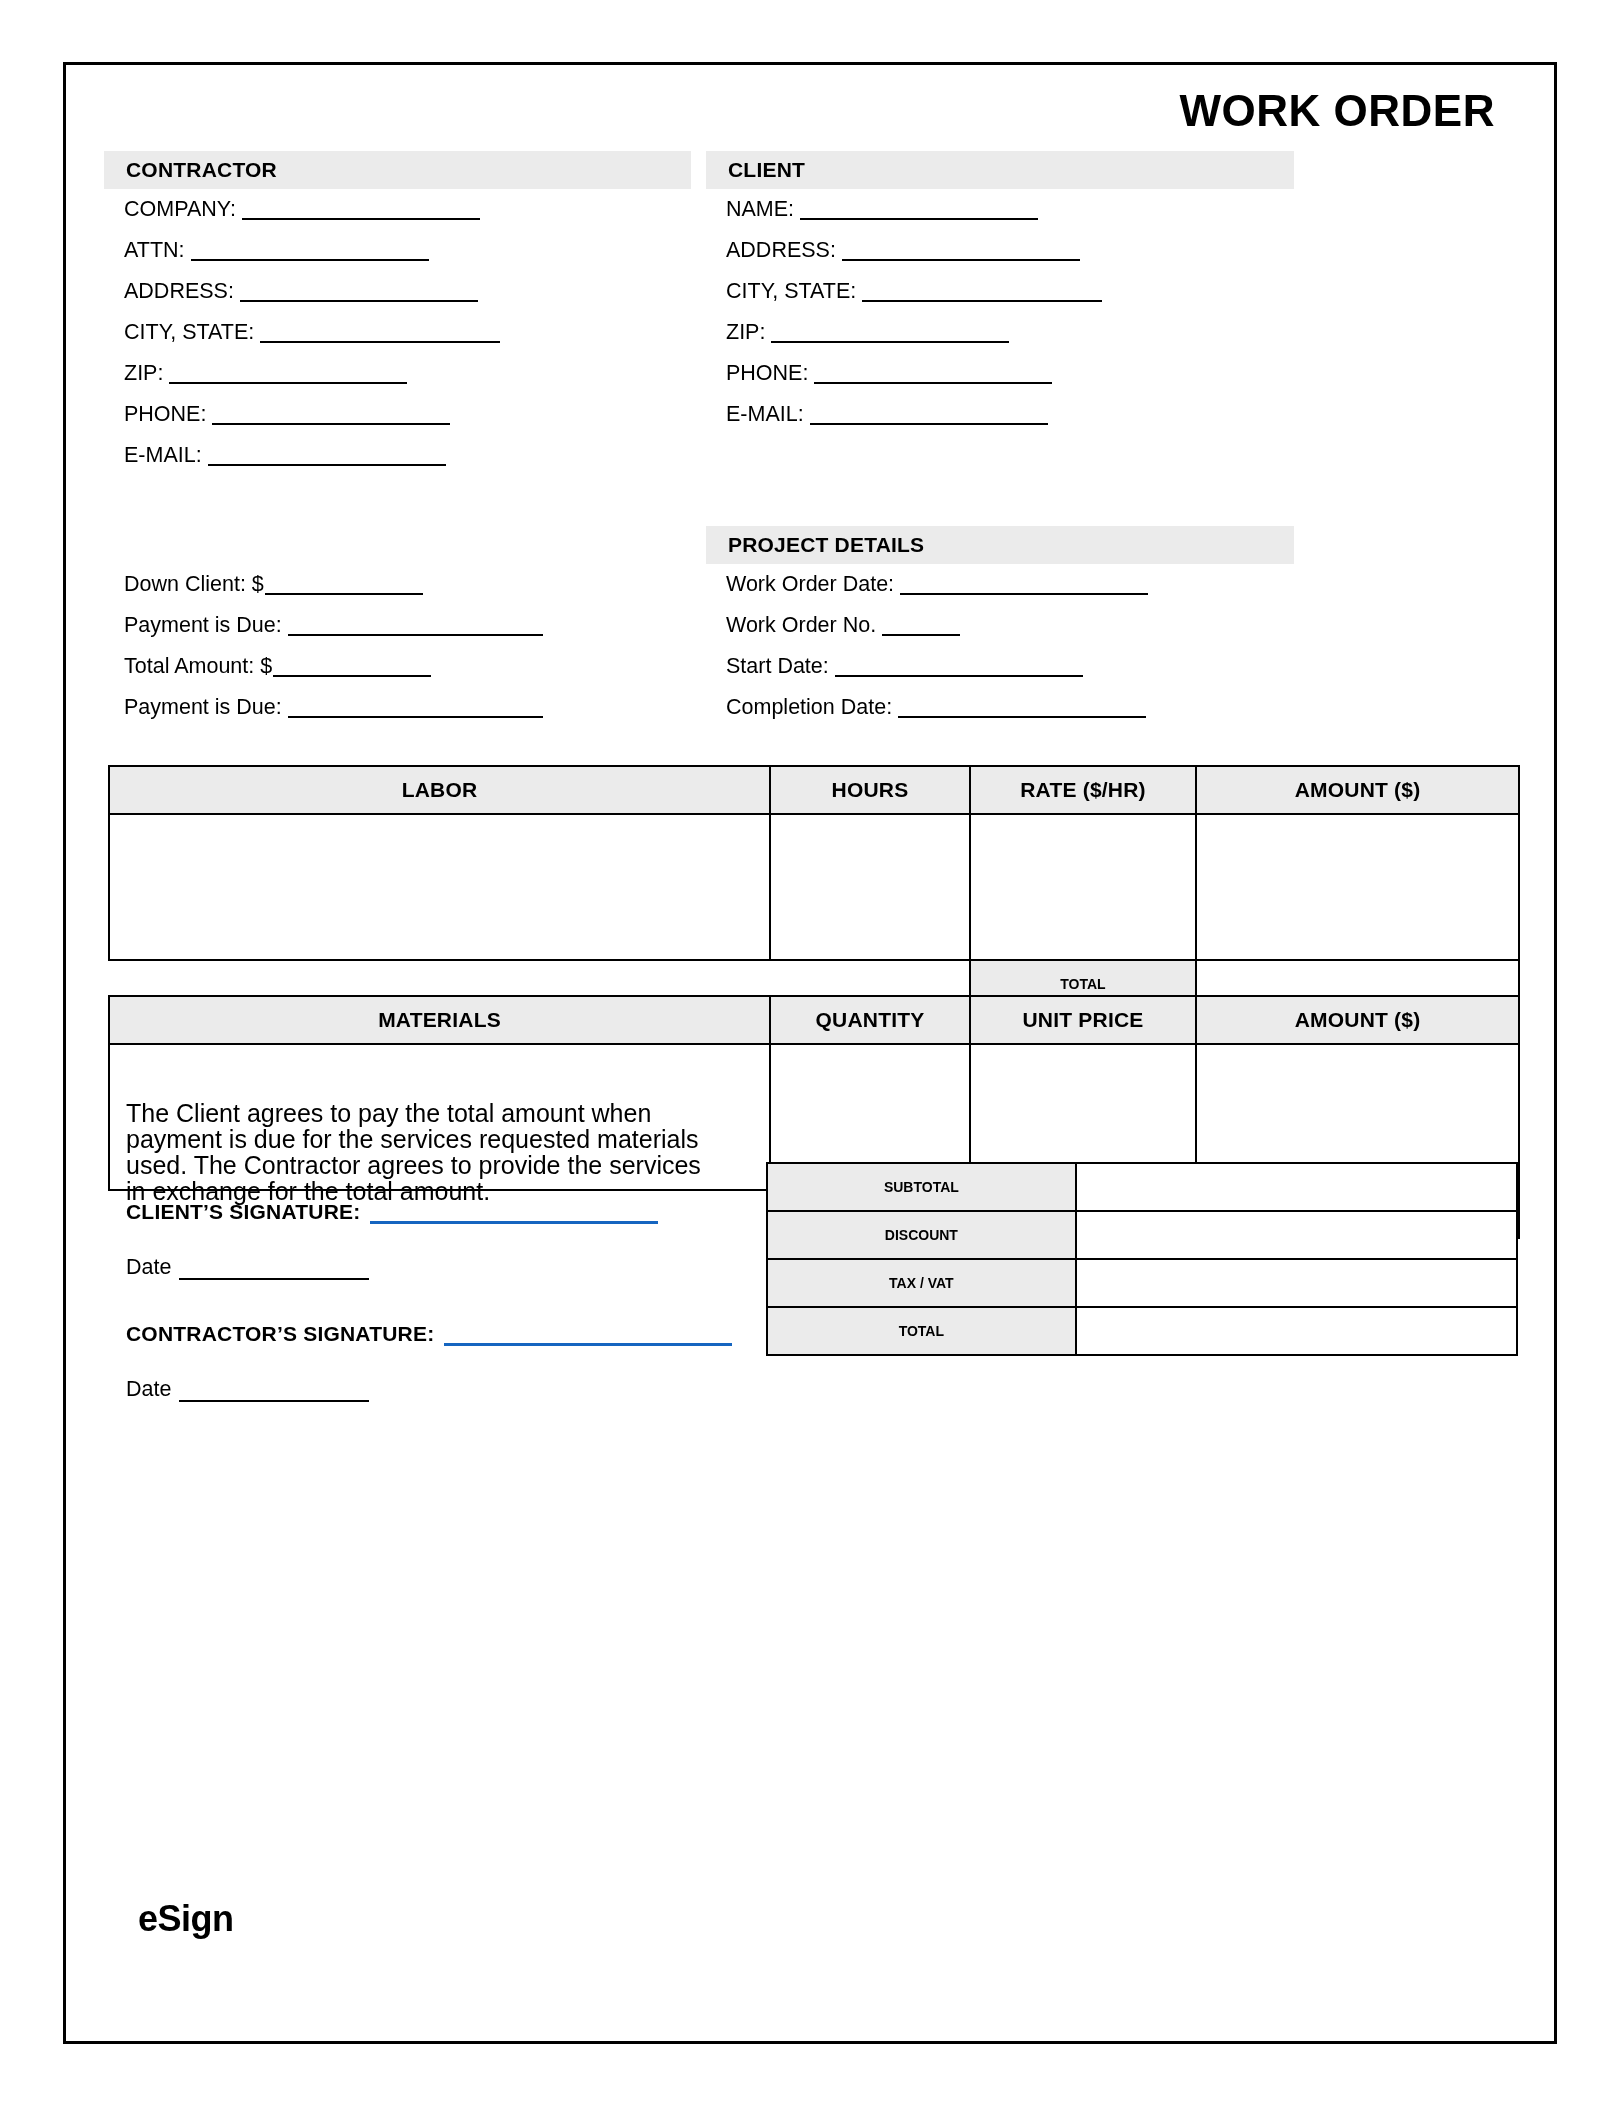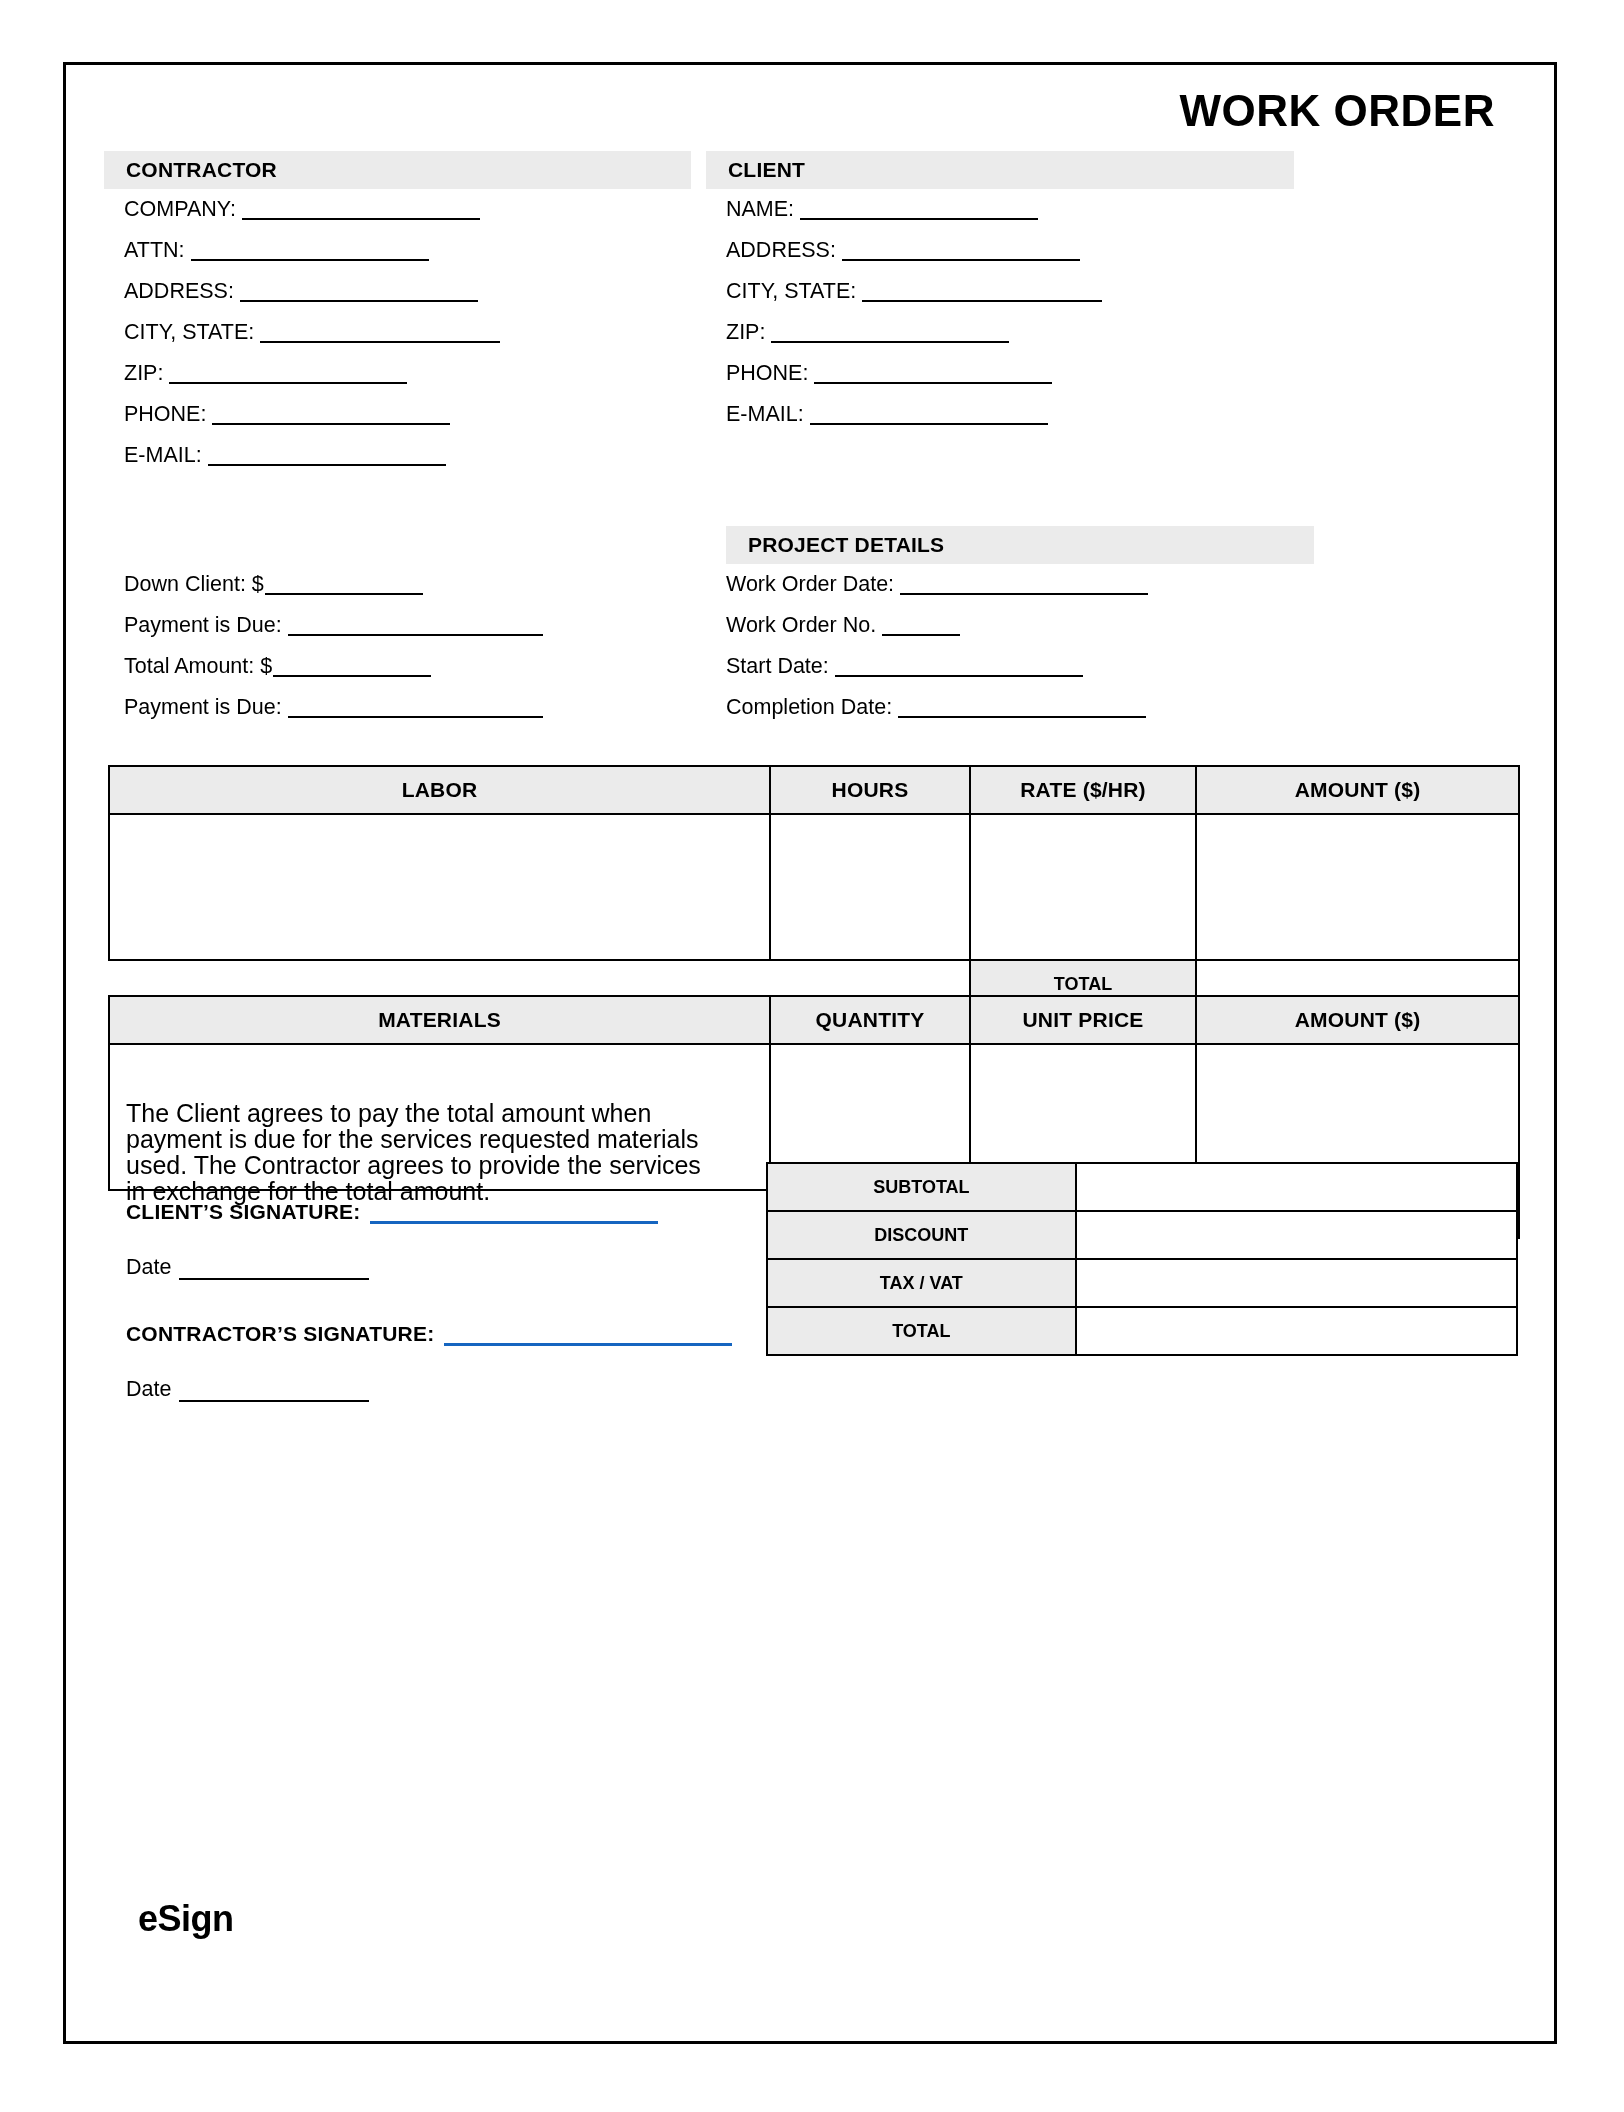--- a/index.html
+++ b/index.html
@@ -100,21 +100,21 @@
     letter-spacing: 0.2px;
   }
   .tbl .body-cell {
     height: 144px;
     background: #ffffff;
   }
   .tbl .lbl-cell {
     background: #ebebeb;
     text-align: center;
     font-weight: bold;
-    font-size: 18px;
+    font-size: 14px;
     height: 46px;
     margin-left: 29px;
   }
   .tbl .val-cell {
     background: #ffffff;
     height: 46px;
   }
   .tbl .blank {
     border: none;
     background: transparent;
@@ -250,21 +250,21 @@
     </div>
     <div class="field" style="left:58px; top:590px;">
       <span class="lbl">Total Amount: $</span>
       <span class="rule tight" style="width:158px;"></span>
     </div>
     <div class="field" style="left:58px; top:631px;">
       <span class="lbl">Payment is Due:</span>
       <span class="rule" style="width:255px;"></span>
     </div>
 
-    <div class="sec-bar right" style="top:461px;margin-left:20px;">PROJECT DETAILS</div>
+    <div class="sec-bar right" style="top:461px;">PROJECT DETAILS</div>
 
     <div class="field" style="left:660px; top:508px;">
       <span class="lbl">Work Order Date:</span>
       <span class="rule" style="width:248px;"></span>
     </div>
     <div class="field" style="left:660px; top:549px;">
       <span class="lbl">Work Order No.</span>
       <span class="rule" style="width:78px;"></span>
     </div>
     <div class="field" style="left:660px; top:590px;">

